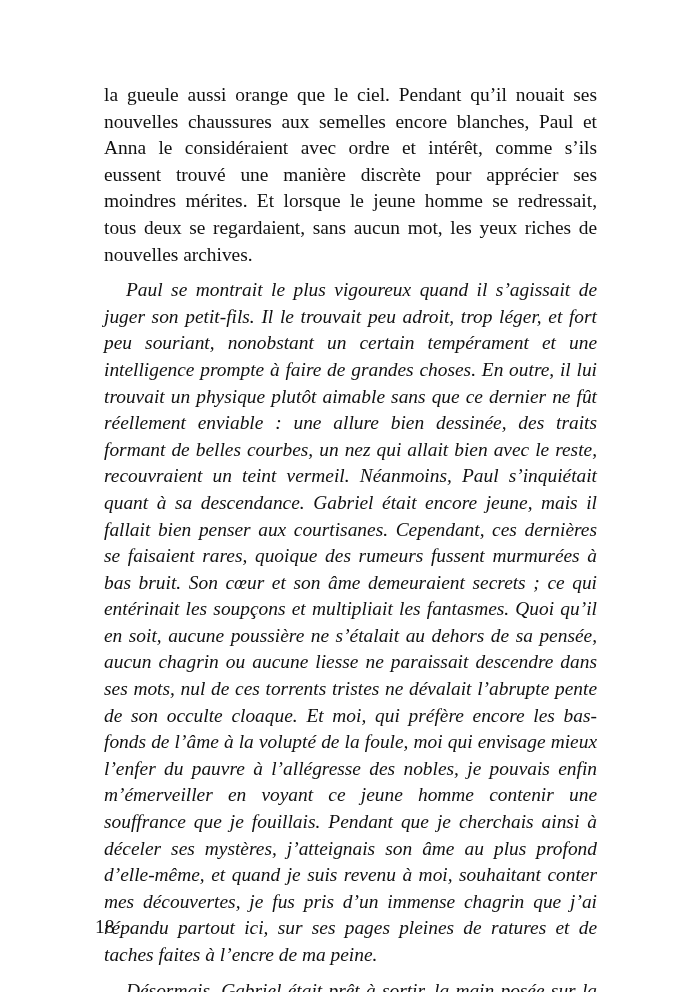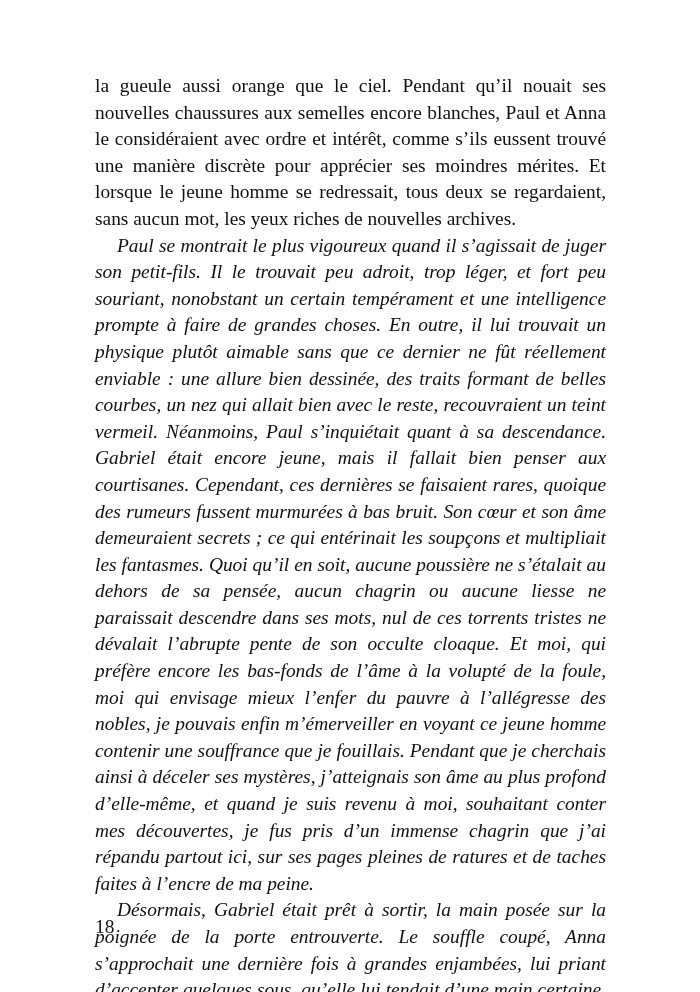--- a/index.html
+++ b/index.html
@@ -17,21 +17,21 @@
       position: absolute;
       left: 95px;
       top: 73px;
       width: 511px;
       font-family: "Liberation Serif", "DejaVu Serif", serif;
       font-size: 19.4px;
       line-height: 26.6px;
       color: #111111;
     }
     .para {
-      margin: 0;
+      margin: 9px;
       text-align: justify;
       text-align-last: left;
       hyphens: none;
     }
     .para.indent {
       text-indent: 22px;
       font-style: italic;
     }
     .page-number {
       position: absolute;

